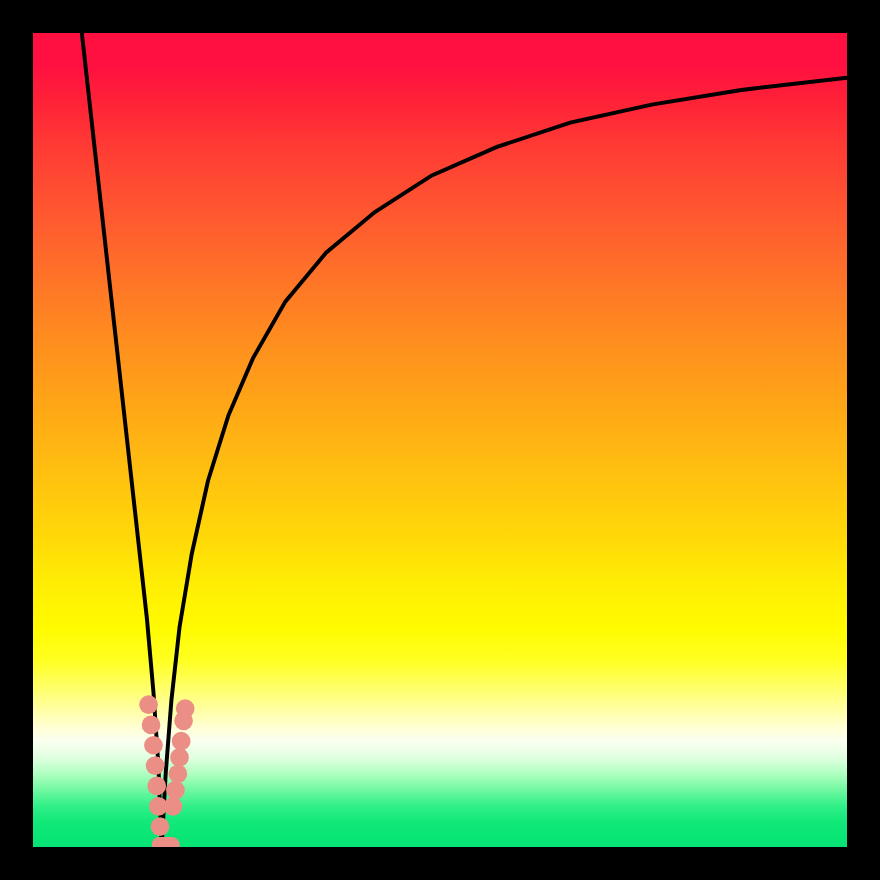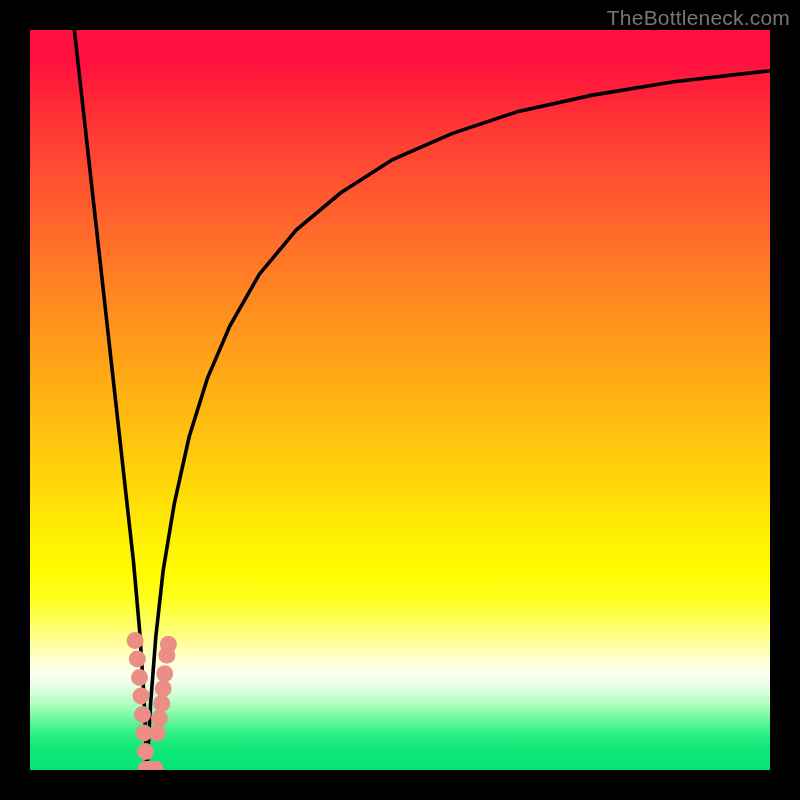--- a/index.html
+++ b/index.html
@@ -92,14 +92,13 @@
           <circle cx="127.28" cy="703.00" r="8.5" fill="#eb8f86"></circle>
           <circle cx="129.50" cy="688.20" r="8.5" fill="#eb8f86"></circle>
           <circle cx="131.72" cy="673.40" r="8.5" fill="#eb8f86"></circle>
           <circle cx="133.20" cy="658.60" r="8.5" fill="#eb8f86"></circle>
           <circle cx="134.68" cy="643.80" r="8.5" fill="#eb8f86"></circle>
           <circle cx="136.90" cy="625.30" r="8.5" fill="#eb8f86"></circle>
           <circle cx="138.38" cy="614.20" r="8.5" fill="#eb8f86"></circle>
         </g>
     </svg>
   </div>
-  <div class="watermark">TheBottleneck.com</div>
 </div>
 
 </body></html>

